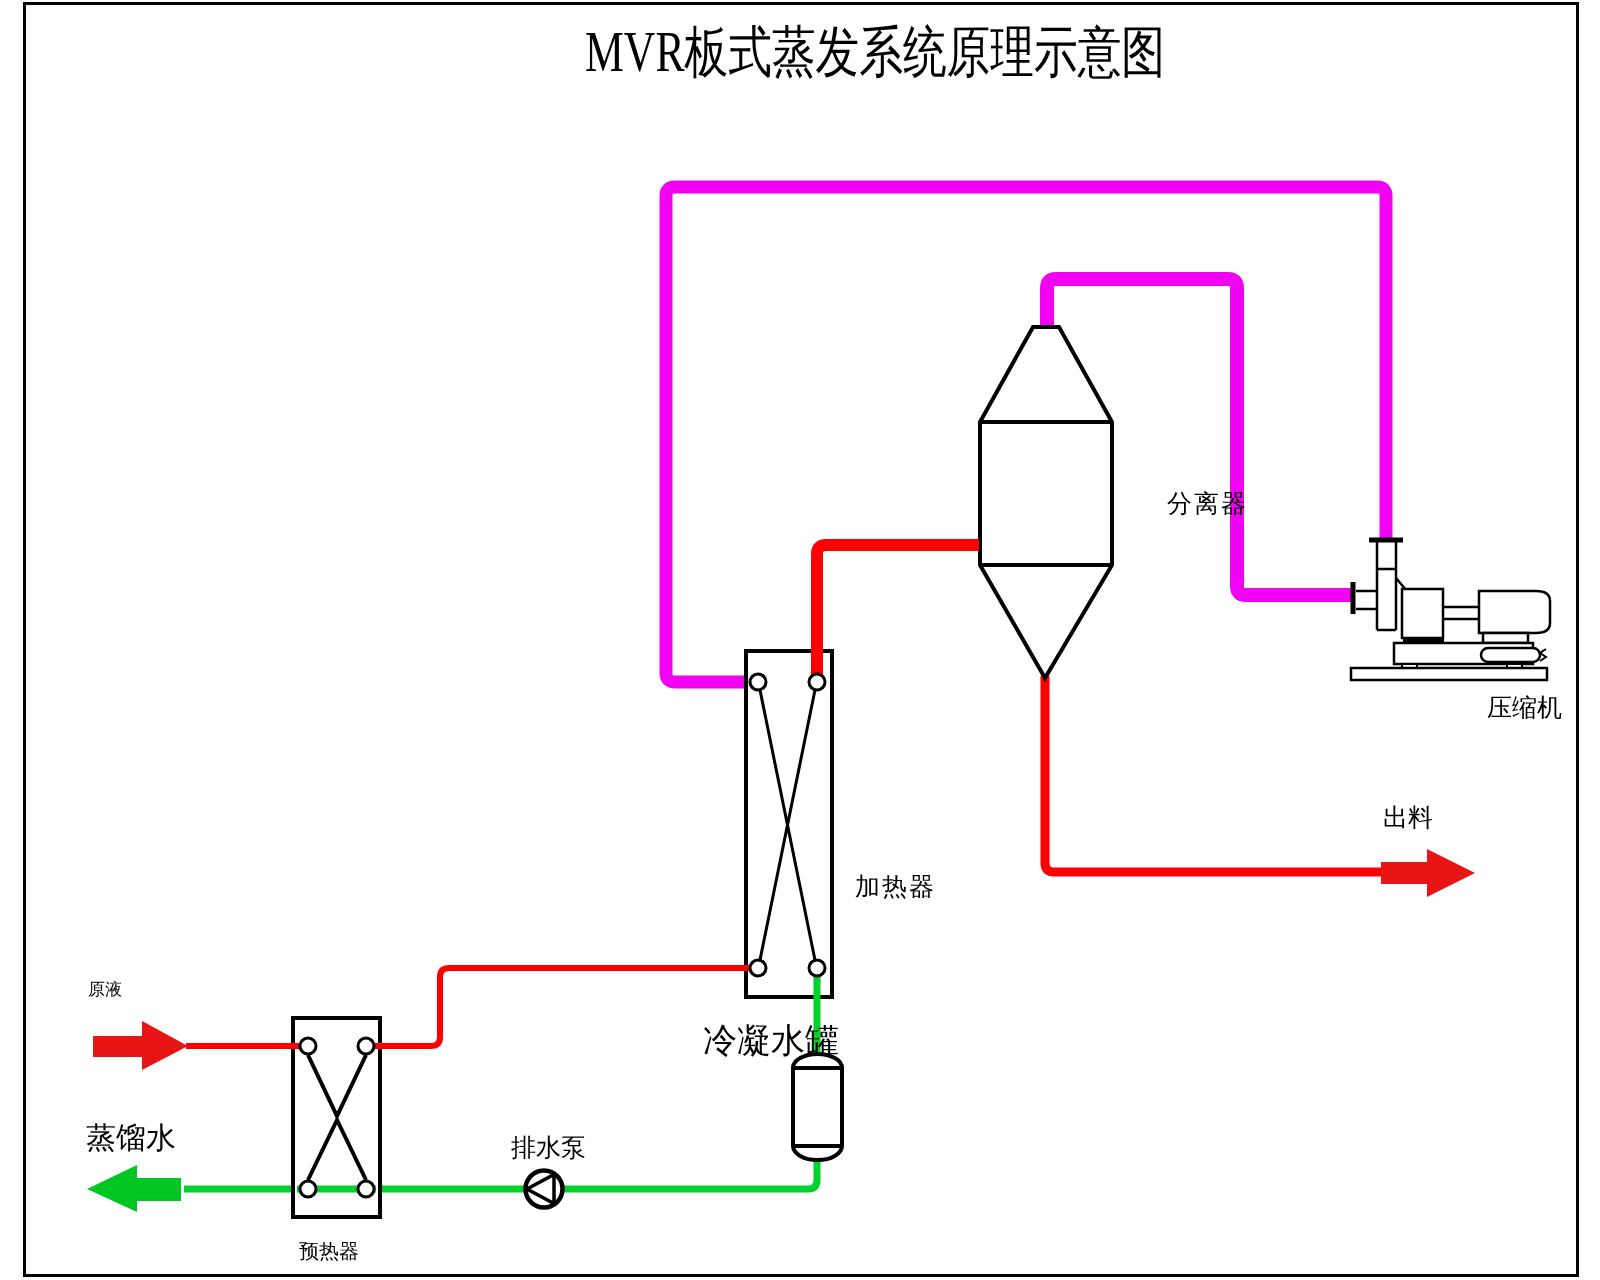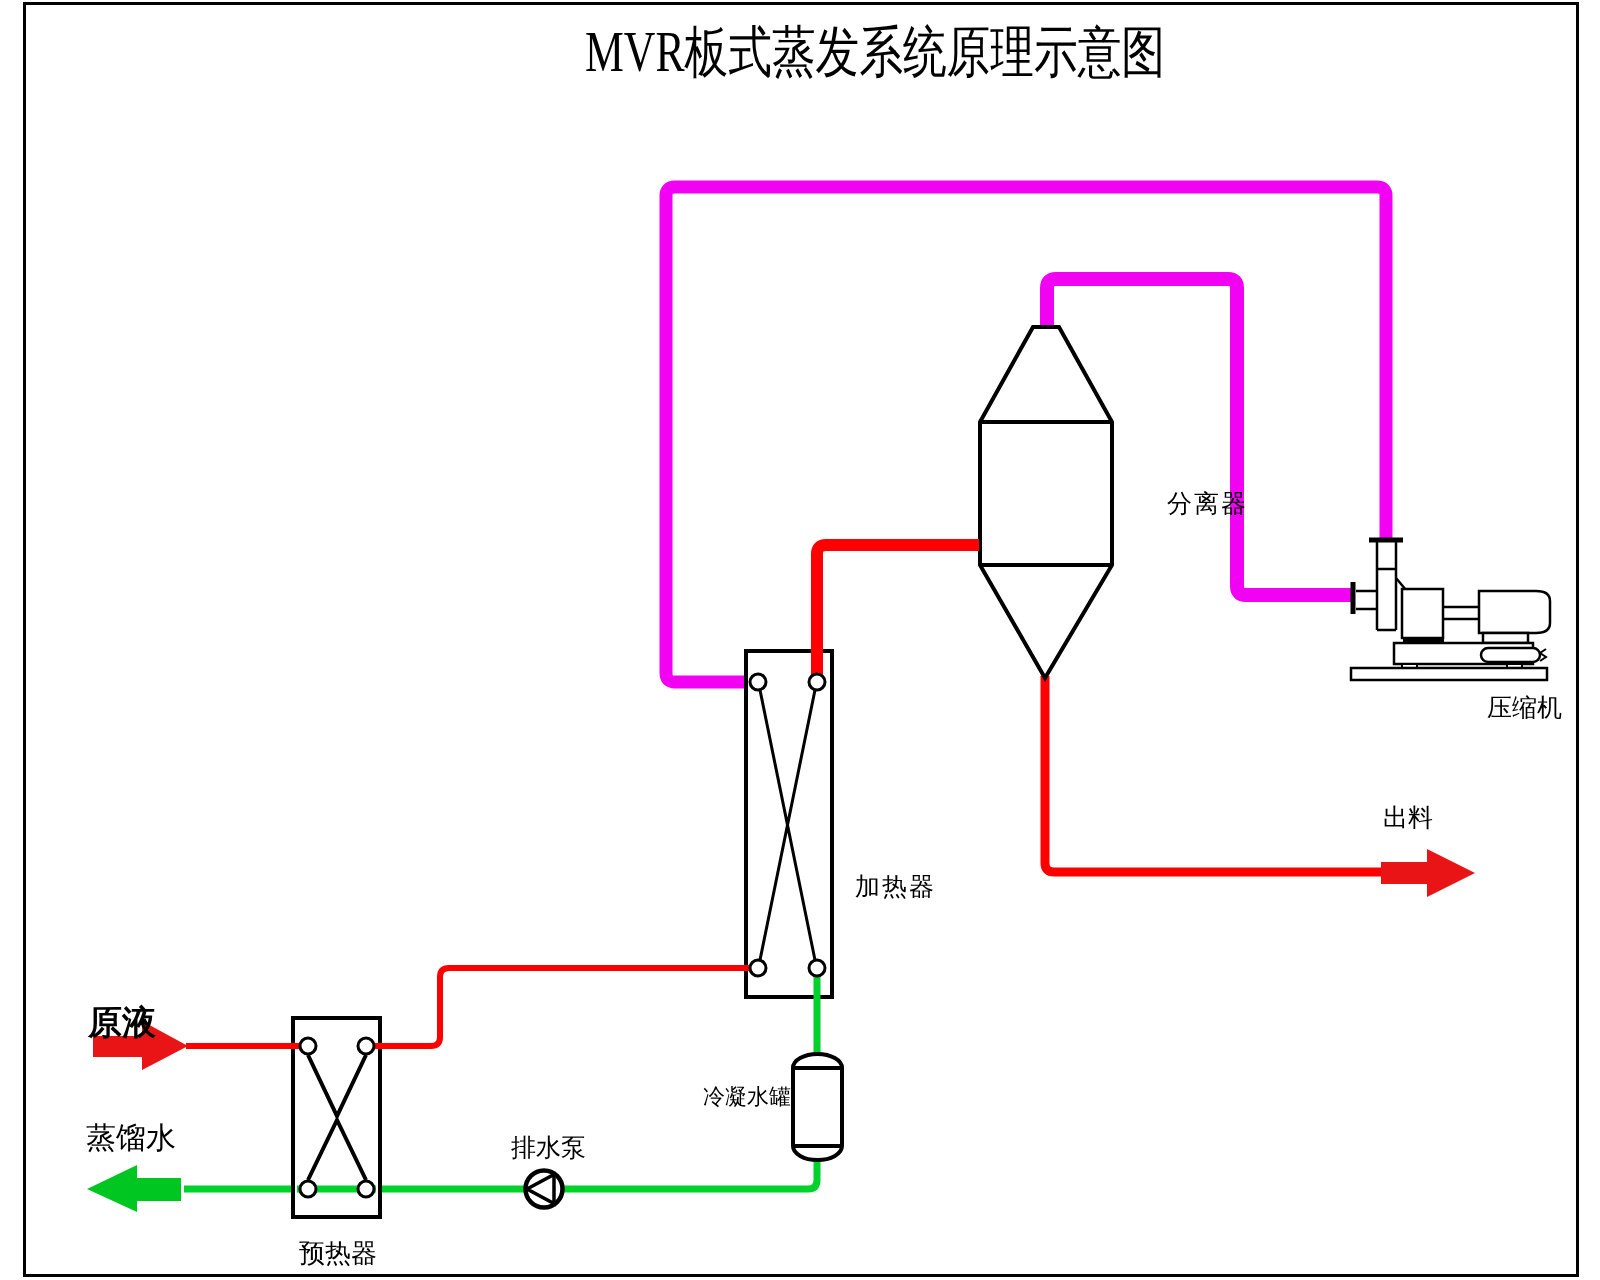--- a/index.html
+++ b/index.html
@@ -22,26 +22,26 @@
   #title-label {
     left: 585px; top: 24px;
     font-size: 56px;
     transform: scaleX(0.78);
     transform-origin: 0 0;
     letter-spacing: 0px;
   }
   #separator-label  { left: 1120px; top: 491px;  font-size: 25px; letter-spacing: 2px; margin-left: 47px; }
   #compressor-label { left: 1487px; top: 695px;  font-size: 25px; }
   #heater-label     { left: 855px;  top: 874px;  font-size: 25px; letter-spacing: 2px; }
-  #feed-label       { left: 88px;   top: 1006px;  font-size: 34px; font-weight: bold; }
+  #feed-label       { left: 88px;   top: 981px;  font-size: 17px; }
   #distillate-label { left: 86px;   top: 1123px; font-size: 30px; }
   #discharge-label  { left: 1383px; top: 807px;  font-size: 25px; font-family: Liberation Mono, monospace; }
-  #tank-label       { left: 703px;  top: 1086px; font-size: 22px; }
+  #tank-label       { left: 703px;  top: 1024px; font-size: 34px; }
   #pump-label       { left: 511px;  top: 1135px; font-size: 25px; }
-  #preheater-label  { left: 299px;  top: 1241px; font-size: 26px; }
+  #preheater-label  { left: 299px;  top: 1241px; font-size: 20px; }
 </style>
 </head>
 <body>
 
 <div id="canvas">
 
   <svg id="diagram-svg" width="1600" height="1280" viewBox="0 0 1600 1280">
 
     <rect x="24.5" y="3.5" width="1553" height="1272" fill="none" stroke="#000000" stroke-width="3"></rect>
 

